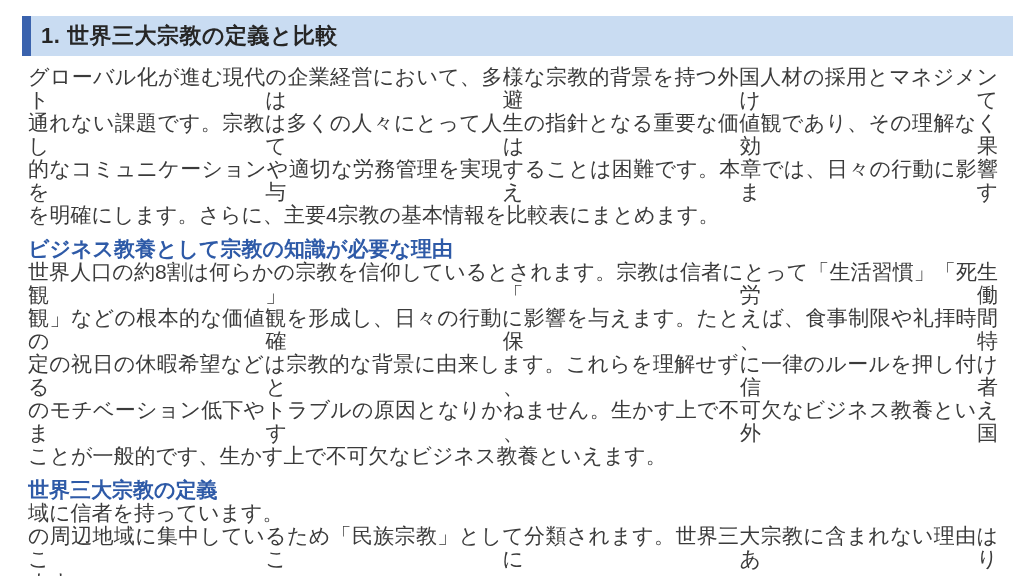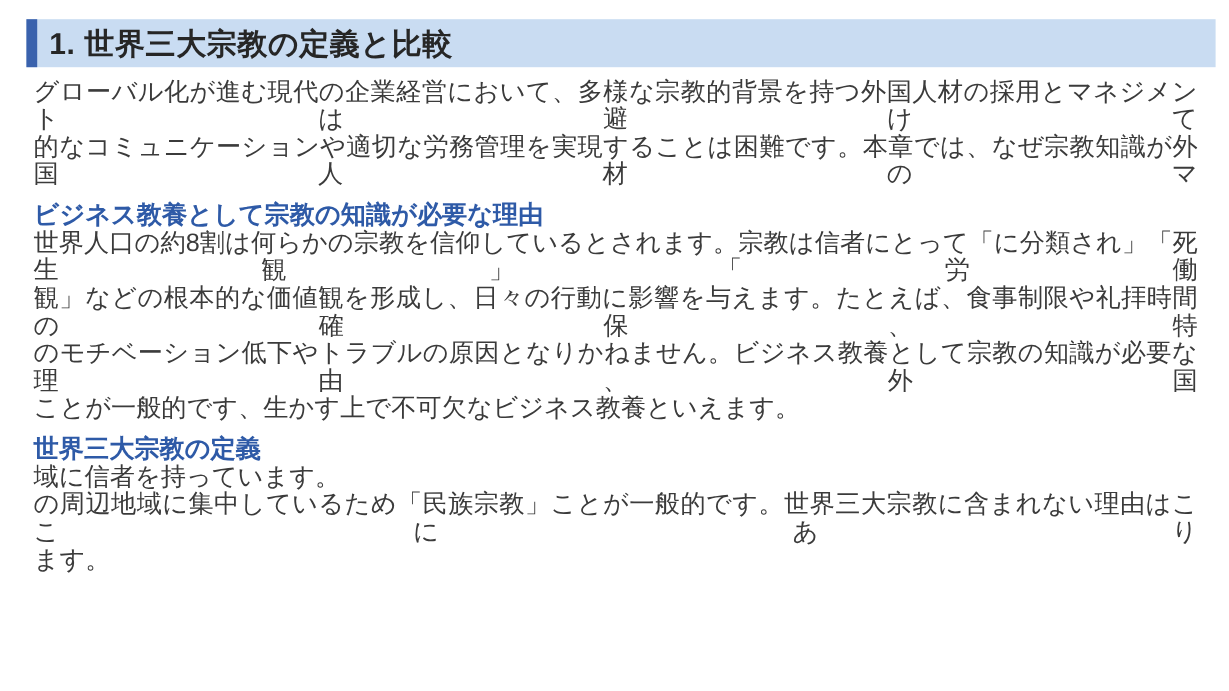--- a/index.html
+++ b/index.html
@@ -25,21 +25,21 @@
     height: 40px;
     background: var(--header-bg, #c9dcf2);
     display: flex;
     align-items: center;
     box-sizing: border-box;
     border-left: 9px solid var(--header-bar, #3a62ad);
   }
   .title {
     margin: 0;
     padding: 0 0 0 10px;
-    font-size: 25px;
+    font-size: 22px;
     font-weight: bold;
     color: var(--title-color, #262626);
     letter-spacing: 0.5px;
     white-space: nowrap;
   }
   .content {
     position: absolute;
     top: 65px;
     left: 28px;
     width: 970px;
@@ -66,29 +66,32 @@
 <body>
 
 <div class="page">
   <header class="header">
     <span></span>
     <h1 class="title">1. 世界三大宗教の定義と比較</h1>
   </header>
   <main class="content">
       <section class="sec">
         <div class="line fill">グローバル化が進む現代の企業経営において、多様な宗教的背景を持つ外国人材の採用とマネジメントは避けて</div>
-        <div class="line fill">的なコミュニケーションや適切な労務管理を実現することは困難です。本章では、なぜ宗教知識が外国人材のマ</div>
+        <div class="line fill">通れない課題です。宗教は多くの人々にとって人生の指針となる重要な価値観であり、その理解なくしては効果</div>
+        <div class="line fill">的なコミュニケーションや適切な労務管理を実現することは困難です。本章では、日々の行動に影響を与えます</div>
+        <div class="line">を明確にします。さらに、主要4宗教の基本情報を比較表にまとめます。</div>
       </section>
       <section class="sec gap">
         <div class="heading">ビジネス教養として宗教の知識が必要な理由</div>
-        <div class="line fill">世界人口の約8割は何らかの宗教を信仰しているとされます。宗教は信者にとって「に分類され」「死生観」「労働</div>
+        <div class="line fill">世界人口の約8割は何らかの宗教を信仰しているとされます。宗教は信者にとって「生活習慣」「死生観」「労働</div>
         <div class="line fill">観」などの根本的な価値観を形成し、日々の行動に影響を与えます。たとえば、食事制限や礼拝時間の確保、特</div>
-        <div class="line fill">のモチベーション低下やトラブルの原因となりかねません。ビジネス教養として宗教の知識が必要な理由、外国</div>
+        <div class="line fill">定の祝日の休暇希望などは宗教的な背景に由来します。これらを理解せずに一律のルールを押し付けると、信者</div>
+        <div class="line fill">のモチベーション低下やトラブルの原因となりかねません。生かす上で不可欠なビジネス教養といえます、外国</div>
         <div class="line">ことが一般的です、生かす上で不可欠なビジネス教養といえます。</div>
       </section>
       <section class="sec gap">
         <div class="heading">世界三大宗教の定義</div>
         <div class="line">域に信者を持っています。</div>
-        <div class="line fill">の周辺地域に集中しているため「民族宗教」ことが一般的です。世界三大宗教に含まれない理由はここにあり</div>
+        <div class="line fill">の周辺地域に集中しているため「民族宗教」として分類されます。世界三大宗教に含まれない理由はここにあり</div>
         <div class="line">ます。</div>
       </section>
     </main>
 </div>
 
 </body></html>

